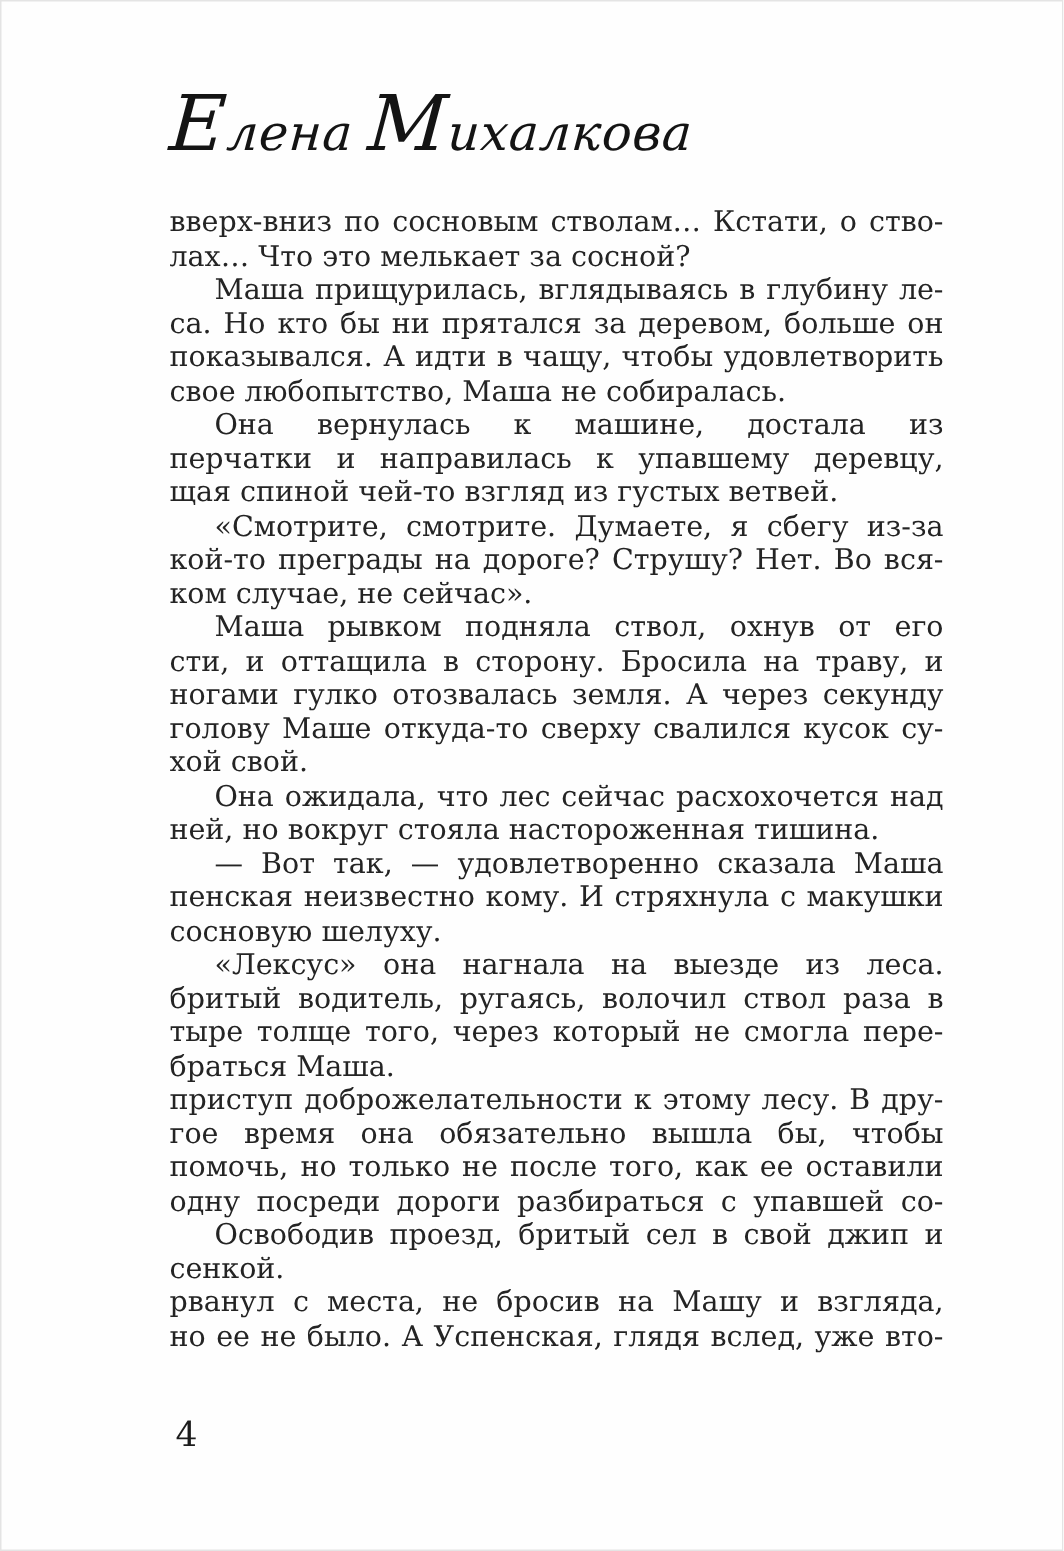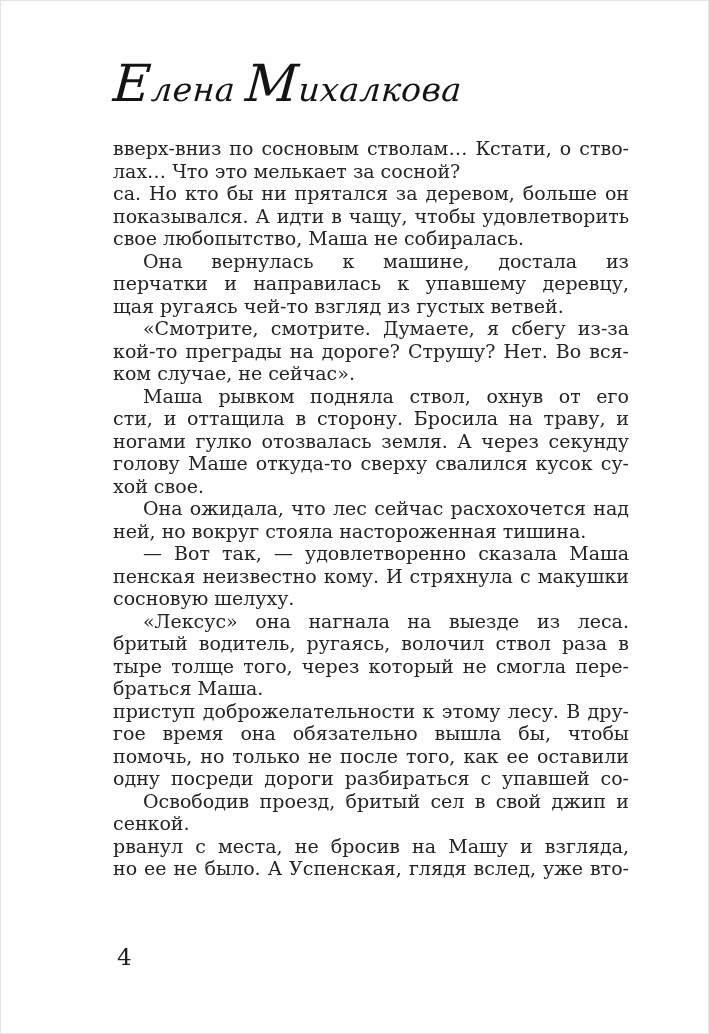--- a/index.html
+++ b/index.html
@@ -78,34 +78,35 @@
 
 <div class="book-page">
 
   <div class="author-signature">
     <span class="name-word">Елена</span><span class="name-word">Михалкова</span>
   </div>
 
   <div class="page-text">
       <div class="line">вверх-вниз по сосновым стволам… Кстати, о ство-</div>
       <div class="line pend">лах… Что это мелькает за сосной?</div>
+      <div class="line indent">Маша прищурилась, вглядываясь в глубину ле-</div>
       <div class="line">са. Но кто бы ни прятался за деревом, больше он не</div>
       <div class="line">показывался. А идти в чащу, чтобы удовлетворить</div>
       <div class="line pend">свое любопытство, Маша не собиралась.</div>
       <div class="line indent">Она вернулась к машине, достала из багажника</div>
       <div class="line">перчатки и направилась к упавшему деревцу, ощу-</div>
-      <div class="line pend">щая ругаясь чей-то взгляд из густых ветвей.</div>
+      <div class="line pend">щая спиной чей-то взгляд из густых ветвей.</div>
       <div class="line indent">«Смотрите, смотрите. Думаете, я сбегу из-за ка-</div>
       <div class="line">кой-то преграды на дороге? Струшу? Нет. Во вся-</div>
       <div class="line pend">ком случае, не сейчас».</div>
       <div class="line indent">Маша рывком подняла ствол, охнув от его тяже-</div>
       <div class="line">сти, и оттащила в сторону. Бросила на траву, и под</div>
       <div class="line">ногами гулко отозвалась земля. А через секунду на</div>
       <div class="line">голову Маше откуда-то сверху свалился кусок су-</div>
-      <div class="line pend">хой свое.</div>
+      <div class="line pend">хой свой.</div>
       <div class="line indent">Она ожидала, что лес сейчас расхохочется над</div>
       <div class="line pend">ней, но вокруг стояла настороженная тишина.</div>
       <div class="line indent">— Вот так, — удовлетворенно сказала Маша Ус-</div>
       <div class="line">пенская неизвестно кому. И стряхнула с макушки</div>
       <div class="line pend">сосновую шелуху.</div>
       <div class="line indent">«Лексус» она нагнала на выезде из леса. Наголо</div>
       <div class="line">бритый водитель, ругаясь, волочил ствол раза в че-</div>
       <div class="line">тыре толще того, через который не смогла пере-</div>
       <div class="line pend">браться Маша.</div>
       <div class="line">приступ доброжелательности к этому лесу. В дру-</div>

